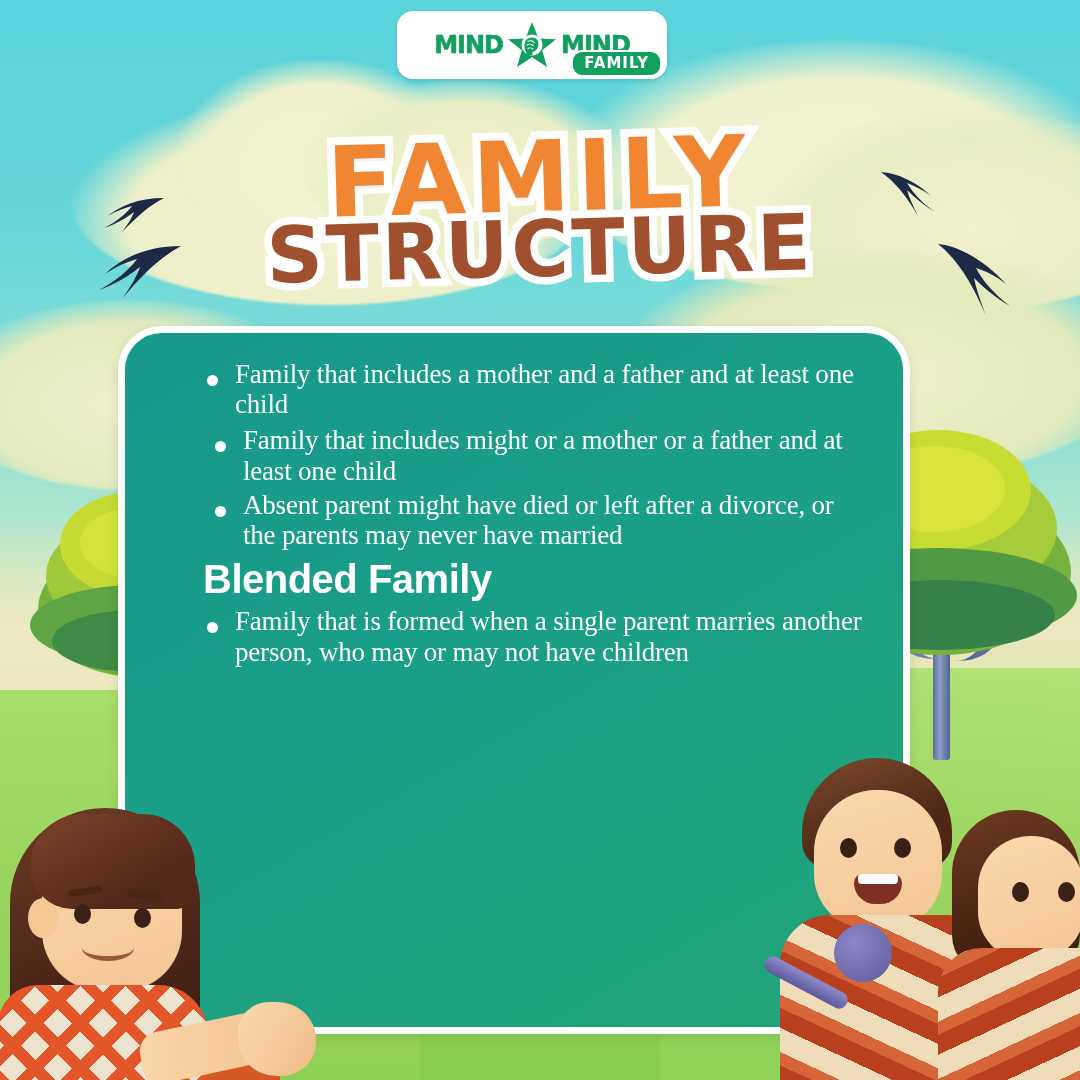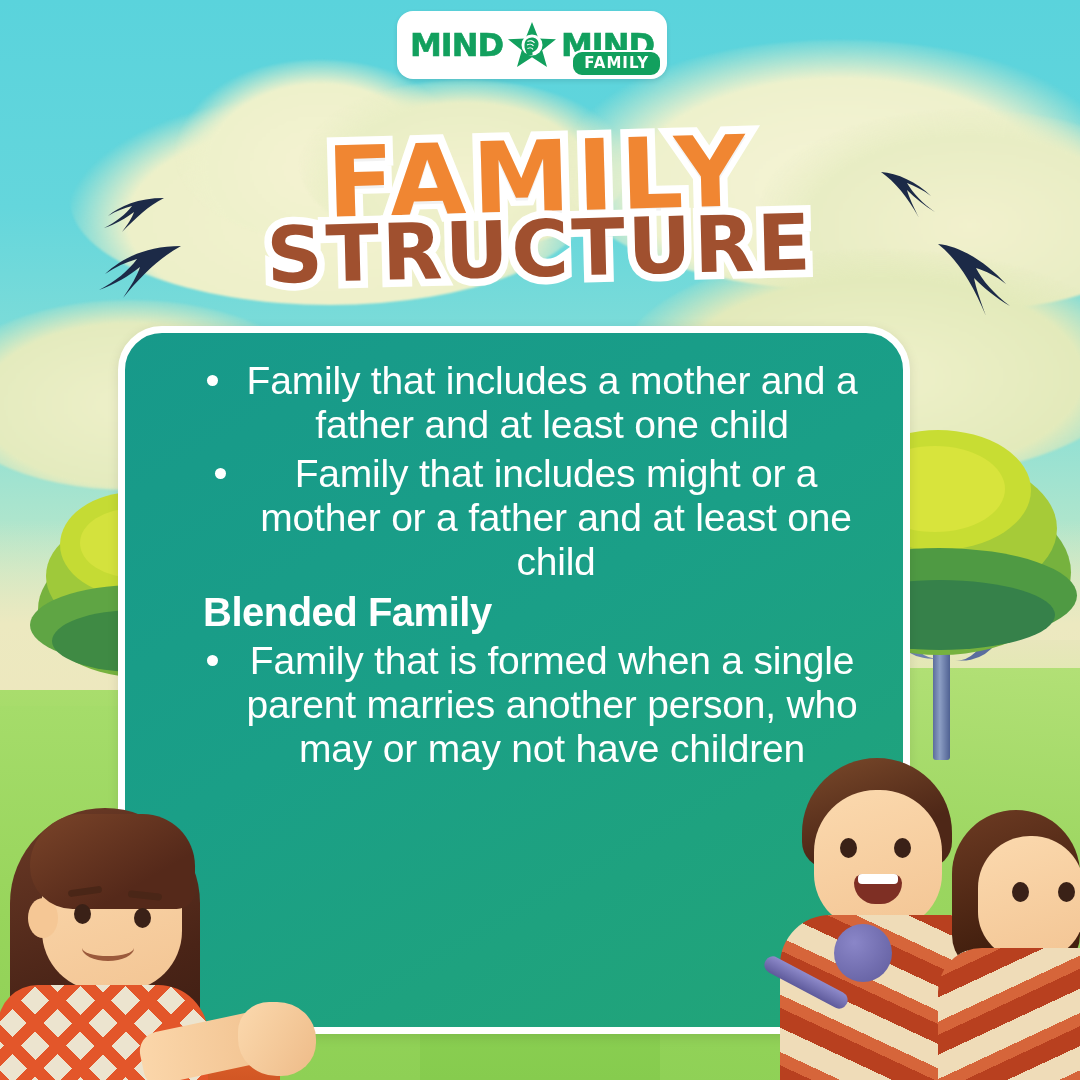--- a/index.html
+++ b/index.html
@@ -100,21 +100,21 @@
   .logo-pill{
     position:absolute; left:397px; top:11px; width:270px; height:68px;
     background:#ffffff; border-radius:16px;
     display:flex; align-items:center; justify-content:center;
     box-shadow:0 2px 5px rgba(0,0,0,.10);
     z-index:30;
   }
   .logo-row{ display:flex; align-items:center; gap:3px; position:relative; }
   .logo-word{
     font-family:"DejaVu Sans", sans-serif;
-    font-weight:bold; font-size:32px; color:#12a05e;
+    font-weight:bold; font-size:24px; color:#12a05e;
     letter-spacing:-1px; line-height:1;
     -webkit-text-stroke:0.6px #12a05e;
   }
   .logo-star{ position:relative; width:52px; height:48px; }
   .logo-family{
     position:absolute; right:5px; bottom:2px;
     background:#12a05e; color:#ffffff;
     font-family:"DejaVu Sans", sans-serif;
     font-weight:bold; font-size:15px; letter-spacing:1px;
     padding:2px 11px 3px; border-radius:11px;
@@ -159,25 +159,24 @@
   }
   .sec-head{
     color:#ffffff; font-weight:bold; font-size:40px;
     font-family:"Liberation Sans", sans-serif;
     letter-spacing:-0.5px; line-height:1.15;
     margin-left:18px;
   }
   ul.bullets{ list-style:none; margin:4px 0 6px 0; }
   ul.bullets li{
     position:relative;
-    color:#ffffff; font-size:39px; line-height:1.12;
+    color:#ffffff; font-size:27px; line-height:1.12;
     padding-left:50px; margin-bottom:4px;
-    font-family:Liberation Sans, sans-serif;
+    font-family:Liberation Serif, serif;
     letter-spacing:-0.2px;
-    text-align:center;
   }
   ul.bullets li::before{
     content:""; position:absolute; left:22px; top:16px;
     width:11px; height:11px; border-radius:50%; background:#ffffff;
   }
   .sec{ margin-bottom:2px; }
   .sec.s1 ul.bullets li{ padding-left:58px; }
   .sec.s1 ul.bullets li::before{ left:30px; }
 
   
@@ -333,20 +332,21 @@
 
     <div class="sec">
       <ul class="bullets s0">
         <li>Family that includes a mother and a father and at least one child</li>
       </ul>
     </div>
 
     <div class="sec s1">
       <ul class="bullets">
         <li>Family that includes might or a mother or a father and at least one child</li>
+        <li>Absent parent might have died or left after a divorce, or the parents may never have married</li>
       </ul>
     </div>
 
     <div class="sec">
       <div class="sec-head">Blended Family</div>
       <ul class="bullets">
         <li>Family that is formed when a single parent marries another person, who may or may not have children</li>
       </ul>
     </div>
 

